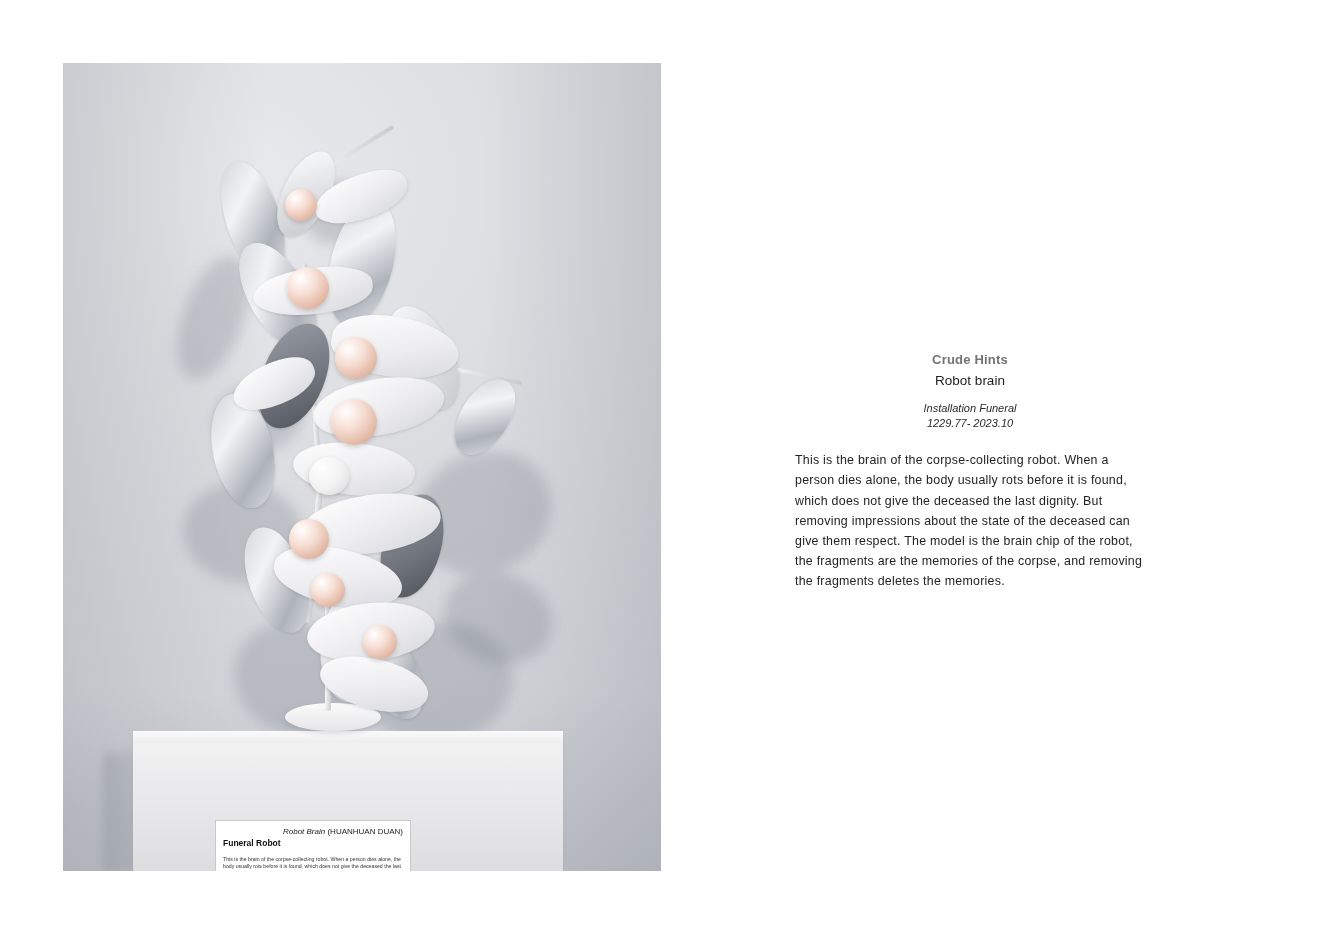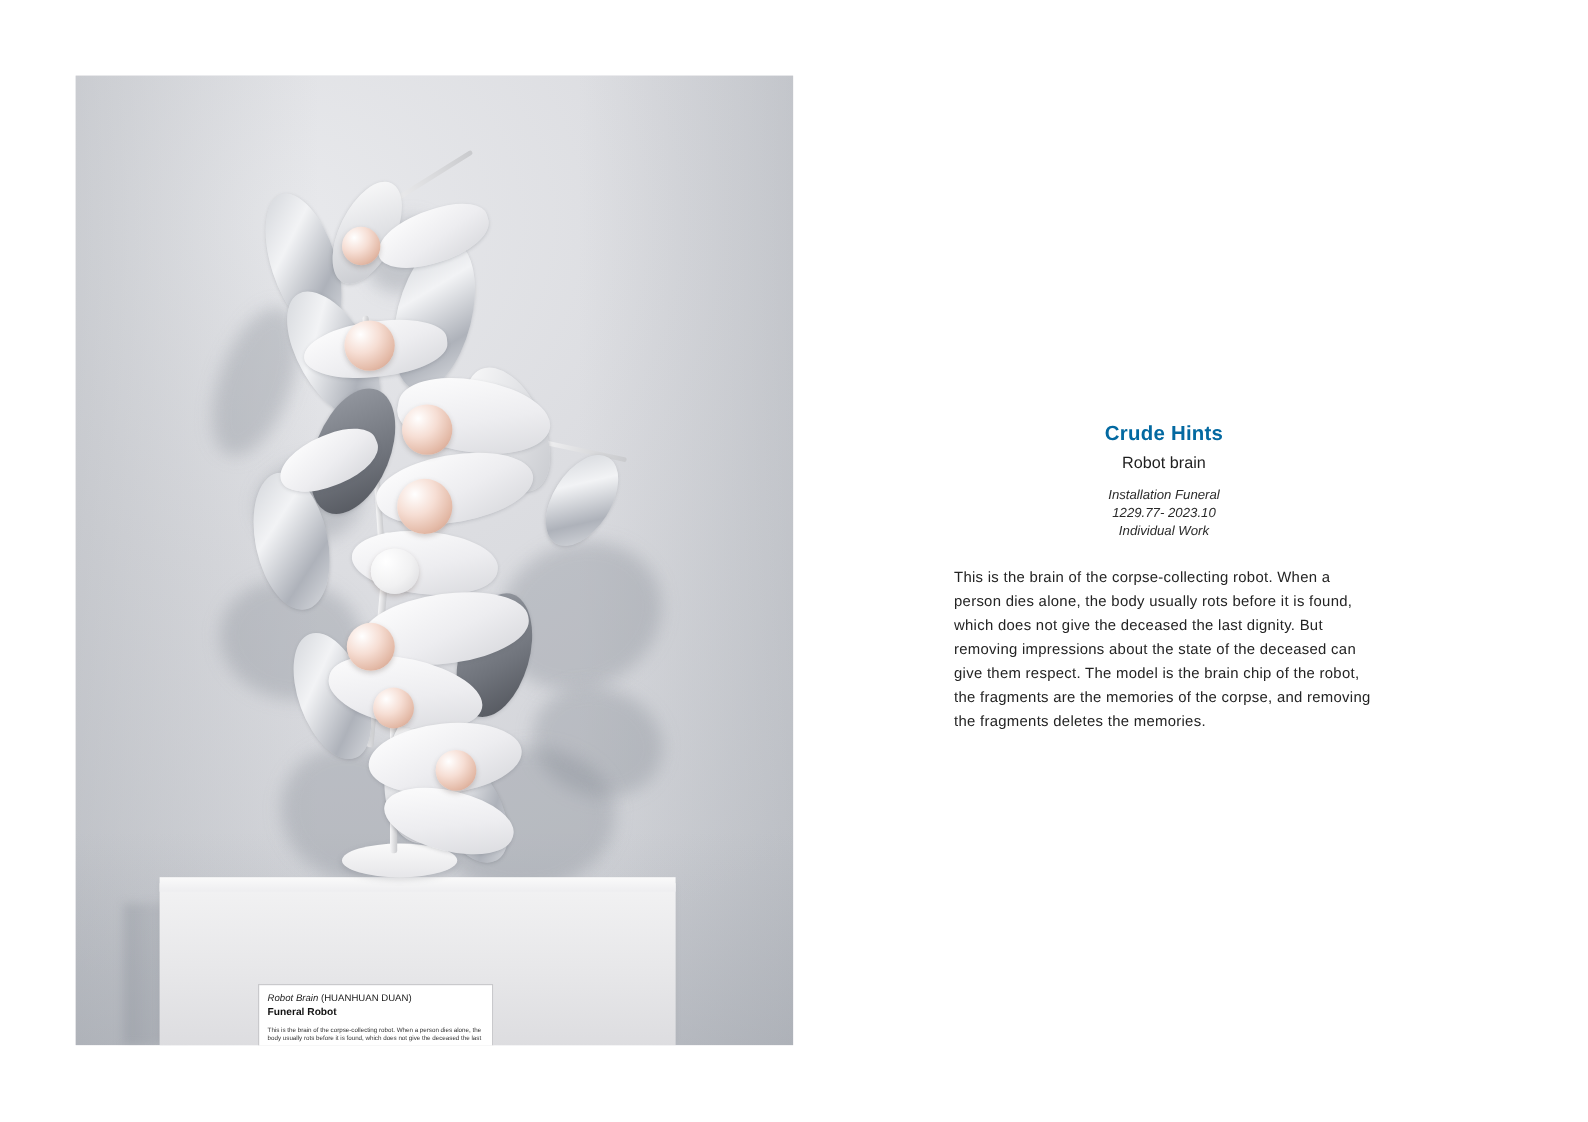--- a/index.html
+++ b/index.html
@@ -95,20 +95,21 @@
     height: 110px;
     background: #ffffff;
     border: 1px solid #c9c9cc;
     padding: 6px 7px;
     box-sizing: border-box;
     line-height: 1.25;
   }
   .wall-label .l1 {
     font-size: 8px;
     color: #1c1c1c;
+    text-align: right;
   }
   .wall-label .l1 i { font-style: italic; }
   .wall-label .l2 {
     font-size: 8.5px;
     font-weight: bold;
     color: #111;
     margin-top: 1px;
   }
   .wall-label .body {
     margin-top: 7px;
@@ -158,23 +159,23 @@
 
   
   #caption-panel {
     position: absolute;
     left: 795px;
     top: 352px;
     width: 350px;
   }
   #title-block { text-align: center; }
   #work-title {
-    font-size: 17px;
+    font-size: 13px;
     font-weight: bold;
-    color: #0369a1;
+    color: #737373;
     letter-spacing: 0.2px;
     margin: 0;
   }
   #work-subtitle {
     font-size: 13.5px;
     color: #1e1e1e;
     margin: 6px 0 0 0;
   }
   .meta-list {
     margin: 13px 0 0 0;
@@ -269,16 +270,15 @@
 </div>
 
 <div id="caption-panel">
   <div id="title-block">
     <h1 id="work-title">Crude Hints</h1>
     <p id="work-subtitle">Robot brain</p>
   </div>
   <div class="meta-list">
     <div>Installation Funeral</div>
     <div>1229.77- 2023.10</div>
-    <div>Individual Work</div>
   </div>
   <p id="description">This is the brain of the corpse-collecting robot. When a person dies alone, the body usually rots before it is found, which does not give the deceased the last dignity. But removing impressions about the state of the deceased can give them respect. The model is the brain chip of the robot, the fragments are the memories of the corpse, and removing the fragments deletes the memories.</p>
 </div>
 
 </body></html>

